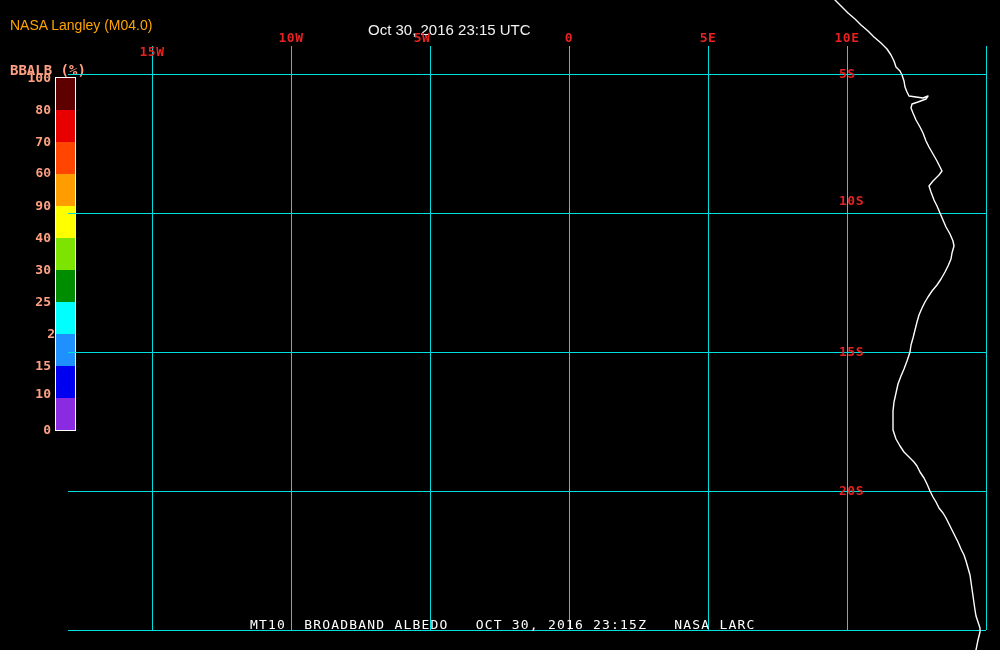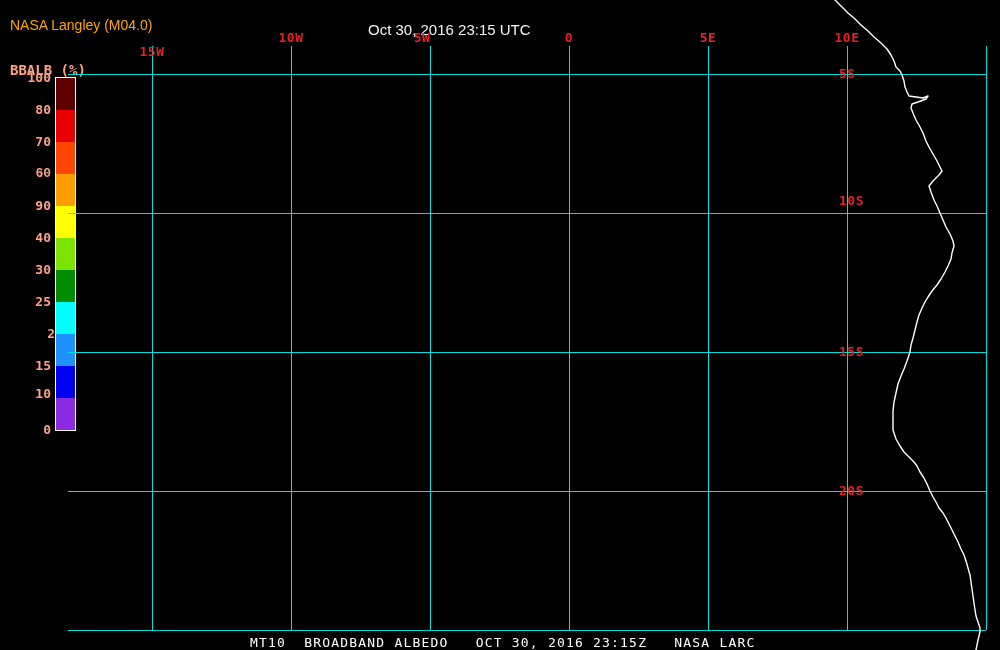--- a/index.html
+++ b/index.html
@@ -14,21 +14,21 @@
   .cb-label{left:10px;top:62px;font-size:14px;font-weight:bold;color:#FFA080;letter-spacing:0px;}
   .colorbar{left:55px;top:77px;width:19px;border:1px solid #FFF;background:#000;}
   .cb-seg{width:19px;height:32px;}
   .cb-tick{left:0;width:51px;text-align:right;font-size:13px;font-weight:bold;color:#FFA080;height:14px;line-height:14px;}
   .vline{width:1px;background:#00DFDF;}
   .hline{height:1px;background:#00DFDF;}
   .lon-label{width:44px;text-align:center;top:31px;height:14px;line-height:14px;
              font-size:13px;font-weight:bold;letter-spacing:.5px;color:#E62222;}
   .lat-label{left:839px;height:14px;line-height:14px;font-size:13px;font-weight:bold;
              letter-spacing:.5px;color:#E62222;}
-  .footer{left:250px;top:635px;font-size:13px;letter-spacing:1.2px;color:#FFF;white-space:pre;}
+  .footer{left:250px;top:617px;font-size:13px;letter-spacing:1.2px;color:#FFF;white-space:pre;}
   svg{position:absolute;left:0;top:0;}
 </style>
 </head>
 <body>
 
 <div id="stage">
 
   <div class="abs brand">NASA Langley (M04.0)</div>
   <div class="abs subtitle">Oct 30, 2016 23:15 UTC</div>
 

